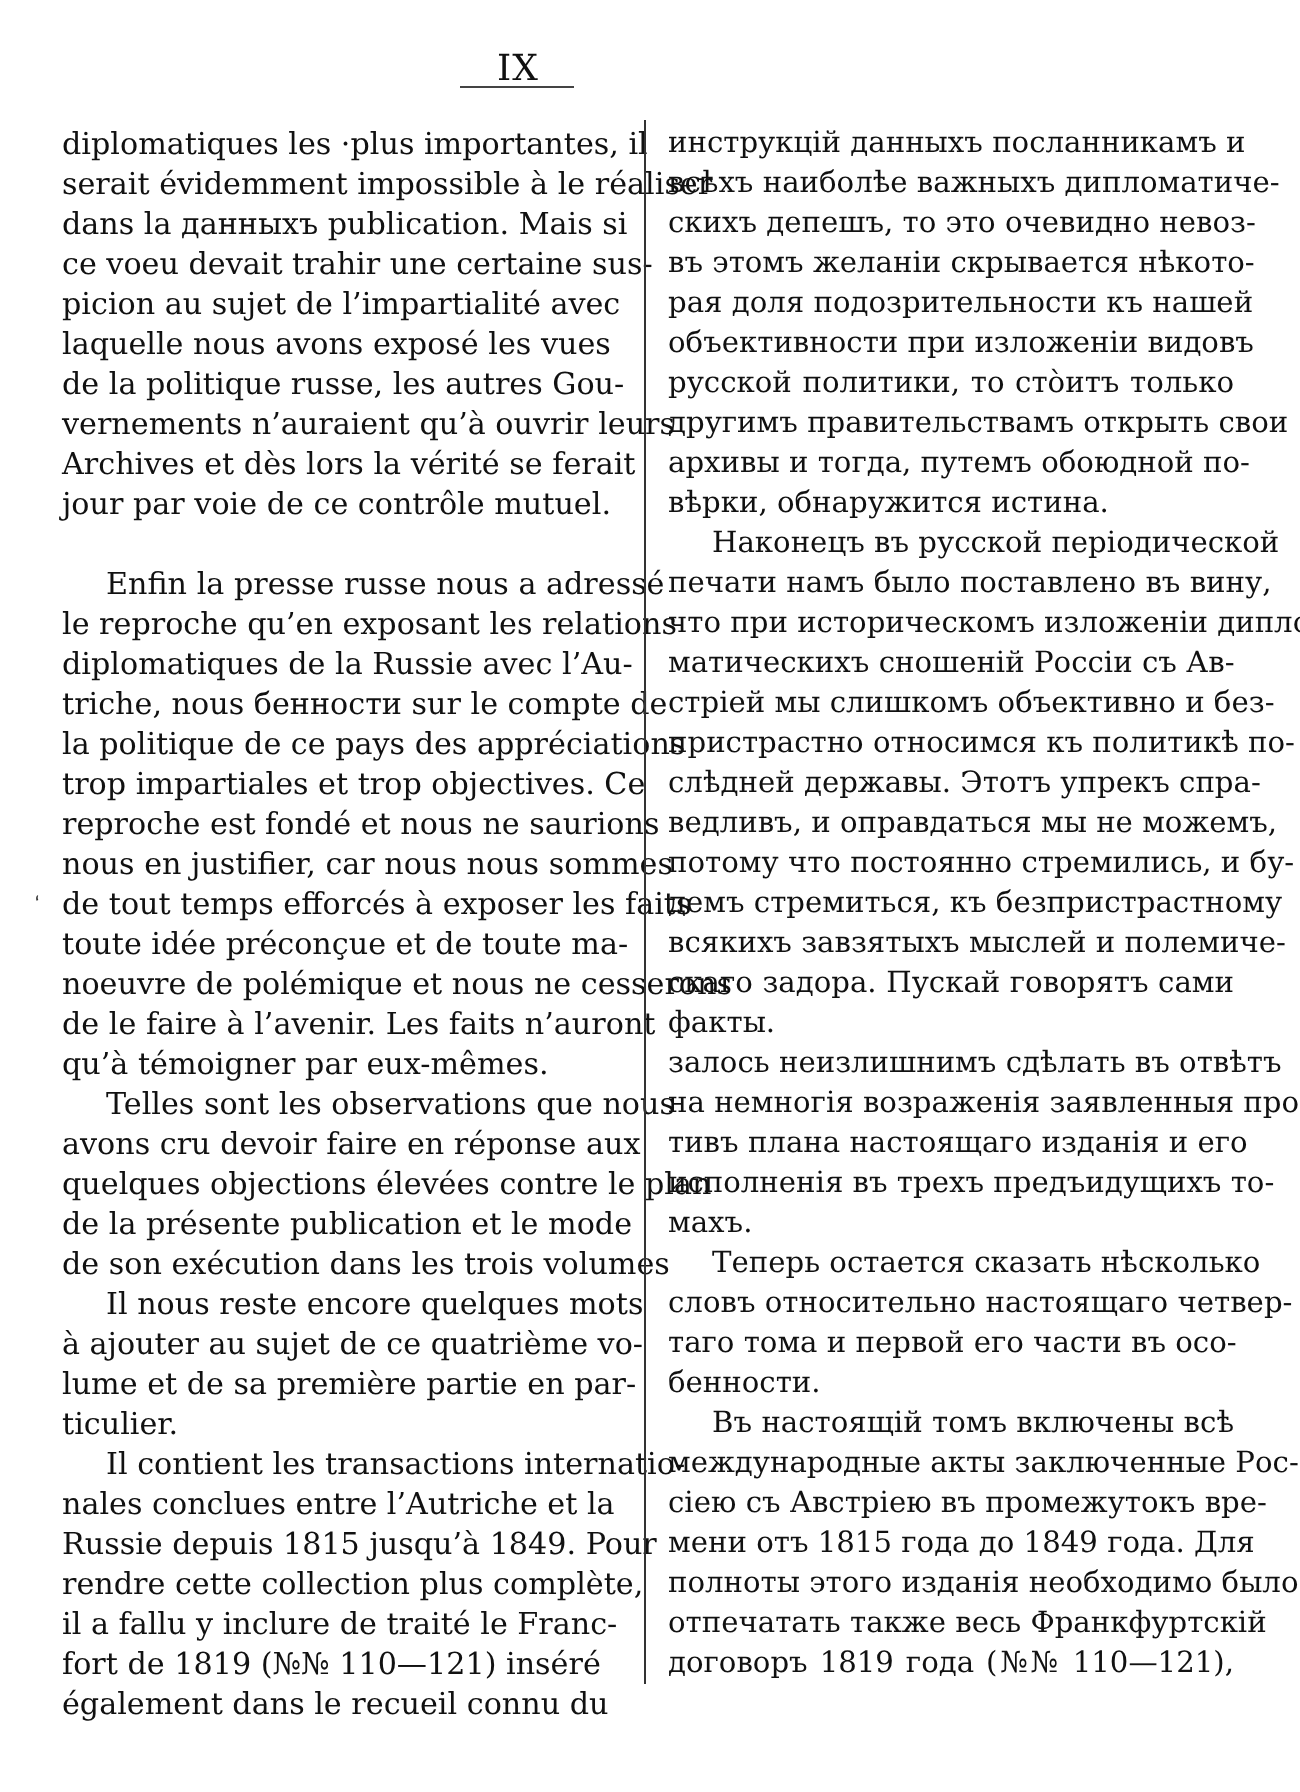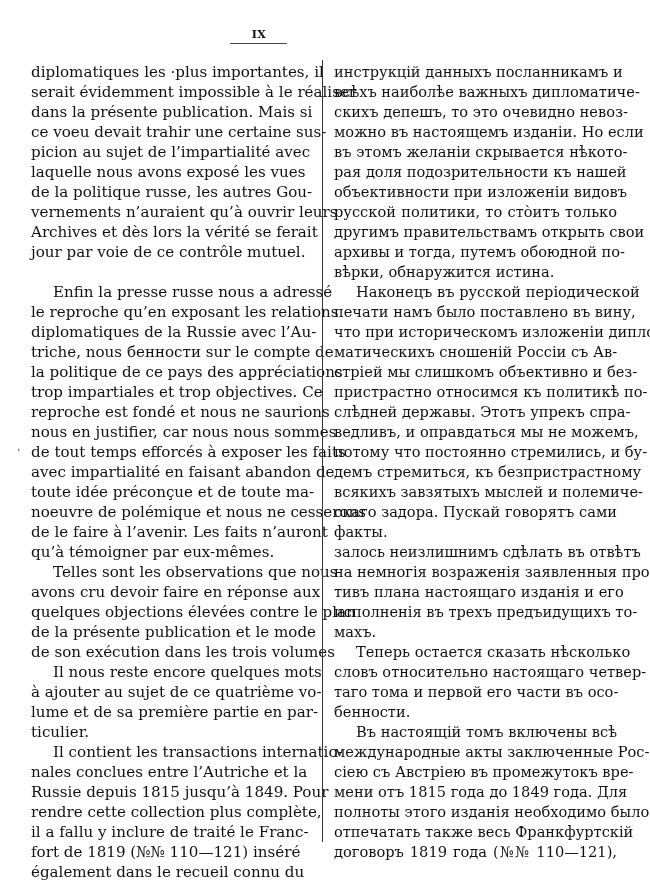--- a/index.html
+++ b/index.html
@@ -14,22 +14,22 @@
       overflow: hidden;
       font-family: "DejaVu Serif", "Liberation Serif", serif;
       color: #111111;
     }
     .header {
       position: absolute;
       top: 28px;
       left: 230px;
       width: 58px;
       text-align: center;
-      font-size: 11px;
-      font-weight: bold;
+      font-size: 18px;
+      font-weight: normal;
       letter-spacing: 0.5px;
       line-height: 14px;
     }
     .header-rule {
       position: absolute;
       top: 43px;
       left: 230px;
       width: 57px;
       height: 0;
       border-top: 1px solid #444;
@@ -92,41 +92,40 @@
 
 <div class="header">IX</div>
 <div class="header-rule"></div>
 
 <span class="stray-mark">‘</span>
 
 <div class="column col-left" id="col-left">
     <div class="para">
       <span class="line">diplomatiques les ·plus importantes, il</span>
       <span class="line">serait évidemment impossible à le réaliser</span>
-      <span class="line">dans la présente publication. Mais si</span>
+      <span class="line">dans la данныхъ publication. Mais si</span>
       <span class="line">ce voeu devait trahir une certaine sus-</span>
       <span class="line">picion au sujet de l’impartialité avec</span>
       <span class="line">laquelle nous avons exposé les vues</span>
       <span class="line">de la politique russe, les autres Gou-</span>
       <span class="line">vernements n’auraient qu’à ouvrir leurs</span>
       <span class="line">Archives et dès lors la vérité se ferait</span>
       <span class="line last">jour par voie de ce contrôle mutuel.</span>
     </div>
     <div class="gap"></div>
     <div class="para">
       <span class="line indent">Enfin la presse russe nous a adressé</span>
       <span class="line">le reproche qu’en exposant les relations</span>
       <span class="line">diplomatiques de la Russie avec l’Au-</span>
       <span class="line">triche, nous бенности sur le compte de</span>
       <span class="line">la politique de ce pays des appréciations</span>
       <span class="line">trop impartiales et trop objectives. Ce</span>
       <span class="line">reproche est fondé et nous ne saurions</span>
       <span class="line">nous en justifier, car nous nous sommes</span>
       <span class="line">de tout temps efforcés à exposer les faits</span>
-      <span class="line">avec impartialité en faisant abandon de</span>
       <span class="line">toute idée préconçue et de toute ma-</span>
       <span class="line">noeuvre de polémique et nous ne cesserons</span>
       <span class="line">de le faire à l’avenir. Les faits n’auront</span>
       <span class="line last">qu’à témoigner par eux-mêmes.</span>
     </div>
     <div class="para">
       <span class="line indent">Telles sont les observations que nous</span>
       <span class="line">avons cru devoir faire en réponse aux</span>
       <span class="line">quelques objections élevées contre le plan</span>
       <span class="line">de la présente publication et le mode</span>
@@ -147,21 +146,20 @@
       <span class="line">fort de 1819 (№№ 110—121) inséré</span>
       <span class="line">également dans le recueil connu du</span>
     </div>
   </div>
 <div class="divider"></div>
 <div class="column col-right" id="col-right">
     <div class="para">
       <span class="line">инструкцій данныхъ посланникамъ и</span>
       <span class="line">всѣхъ наиболѣе важныхъ дипломатиче-</span>
       <span class="line">скихъ депешъ, то это очевидно невоз-</span>
-      <span class="line">можно въ настоящемъ изданіи. Но если</span>
       <span class="line">въ этомъ желаніи скрывается нѣкото-</span>
       <span class="line">рая доля подозрительности къ нашей</span>
       <span class="line">объективности при изложеніи видовъ</span>
       <span class="line">русской политики, то стòитъ только</span>
       <span class="line">другимъ правительствамъ открыть свои</span>
       <span class="line">архивы и тогда, путемъ обоюдной по-</span>
       <span class="line last">вѣрки, обнаружится истина.</span>
     </div>
     <div class="para">
       <span class="line indent">Наконецъ въ русской періодической</span>

